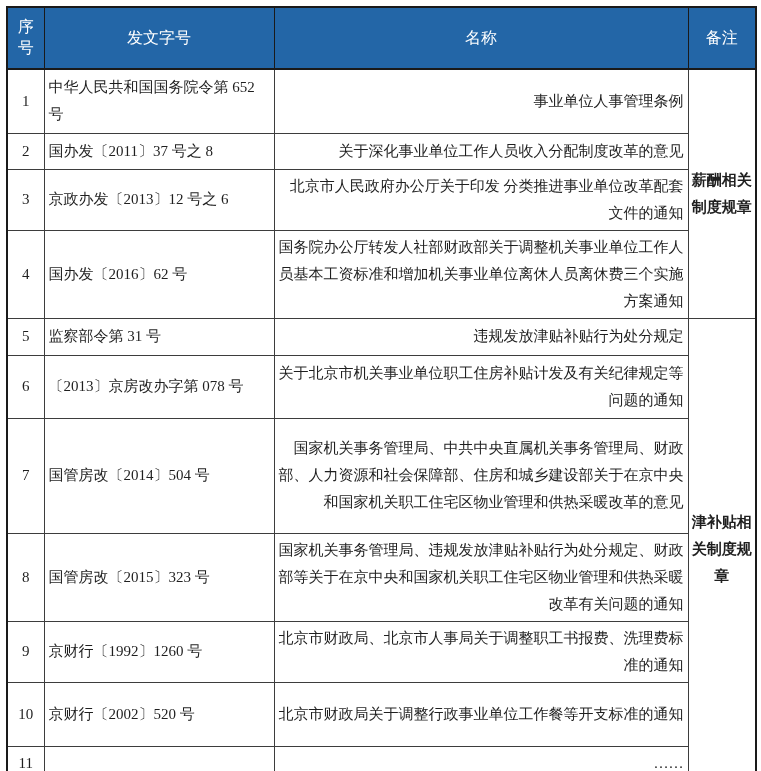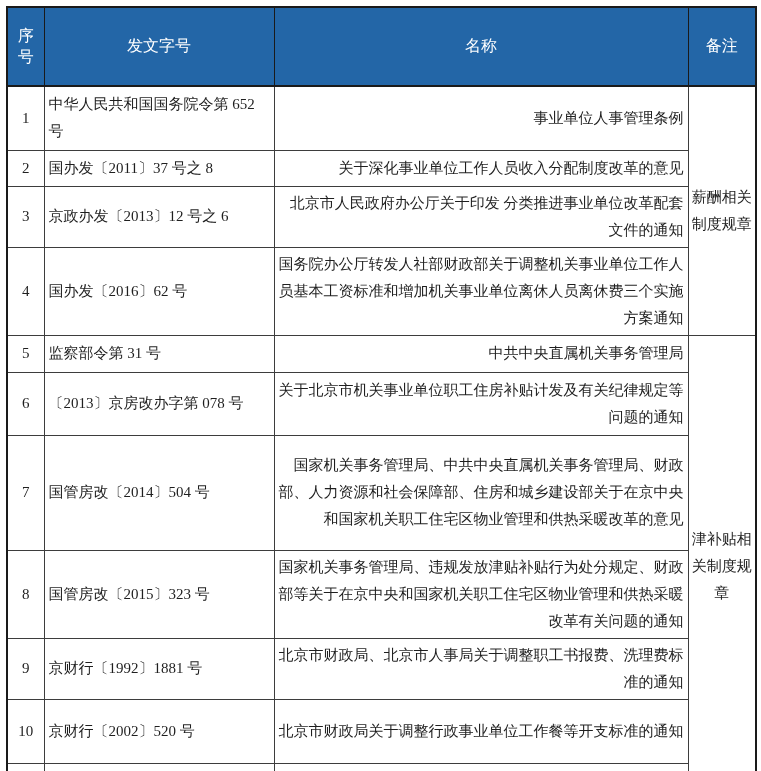--- a/index.html
+++ b/index.html
@@ -37,36 +37,37 @@
     background:var(--header-bg);
     color:var(--header-text);
     font-weight:normal;
     font-size:16px;
     text-align:center;
     vertical-align:middle;
     border:1px solid var(--border-strong);
     border-bottom:2px solid var(--border-strong);
     padding:2px;
   }
-  tr.header-row{height:79px;}
+  tr.header-row{height:62px;}
   td{
     border:1px solid var(--border-light);
     vertical-align:middle;
     font-size:15px;
     line-height:27px;
     padding:3px 4px;
     overflow:hidden;
   }
   td.c-no{text-align:center;padding:3px 1px;}
   td.c-doc{text-align:left;}
   td.c-name{text-align:right;}
   td.c-remark{
     text-align:center;
     vertical-align:middle;
     padding:3px 2px;
+    font-weight:bold;
   }
   
   tr.r1{height:64px;}
   tr.r2{height:36px;}
   tr.r3{height:61px;}
   tr.r4{height:88px;}
   tr.r5{height:37px;}
   tr.r6{height:63px;}
   tr.r7{height:115px;}
   tr.r8{height:88px;}
@@ -111,41 +112,41 @@
         <td class="c-name">北京市人民政府办公厅关于印发 分类推进事业单位改革配套文件的通知</td>
       </tr>
       <tr class="r4">
         <td class="c-no">4</td>
         <td class="c-doc">国办发〔2016〕62 号</td>
         <td class="c-name">国务院办公厅转发人社部财政部关于调整机关事业单位工作人员基本工资标准和增加机关事业单位离休人员离休费三个实施方案通知</td>
       </tr>
       <tr class="r5">
         <td class="c-no">5</td>
         <td class="c-doc">监察部令第 31 号</td>
-        <td class="c-name">中共中央直属机关事务管理局</td>
+        <td class="c-name">违规发放津贴补贴行为处分规定</td>
         <td class="c-remark" rowspan="7">津补贴相关制度规章</td>
       </tr>
       <tr class="r6">
         <td class="c-no">6</td>
         <td class="c-doc">〔2013〕京房改办字第 078 号</td>
         <td class="c-name">关于北京市机关事业单位职工住房补贴计发及有关纪律规定等问题的通知</td>
       </tr>
       <tr class="r7">
         <td class="c-no">7</td>
         <td class="c-doc">国管房改〔2014〕504 号</td>
         <td class="c-name">国家机关事务管理局、中共中央直属机关事务管理局、财政部、人力资源和社会保障部、住房和城乡建设部关于在京中央和国家机关职工住宅区物业管理和供热采暖改革的意见</td>
       </tr>
       <tr class="r8">
         <td class="c-no">8</td>
         <td class="c-doc">国管房改〔2015〕323 号</td>
         <td class="c-name">国家机关事务管理局、违规发放津贴补贴行为处分规定、财政部等关于在京中央和国家机关职工住宅区物业管理和供热采暖改革有关问题的通知</td>
       </tr>
       <tr class="r9">
         <td class="c-no">9</td>
-        <td class="c-doc">京财行〔1992〕1881 号</td>
+        <td class="c-doc">京财行〔1992〕1260 号</td>
         <td class="c-name">北京市财政局、北京市人事局关于调整职工书报费、洗理费标准的通知</td>
       </tr>
       <tr class="r10">
         <td class="c-no">10</td>
         <td class="c-doc">京财行〔2002〕520 号</td>
         <td class="c-name">北京市财政局关于调整行政事业单位工作餐等开支标准的通知</td>
       </tr>
       <tr class="r11">
         <td class="c-no">11</td>
         <td class="c-doc"></td>

